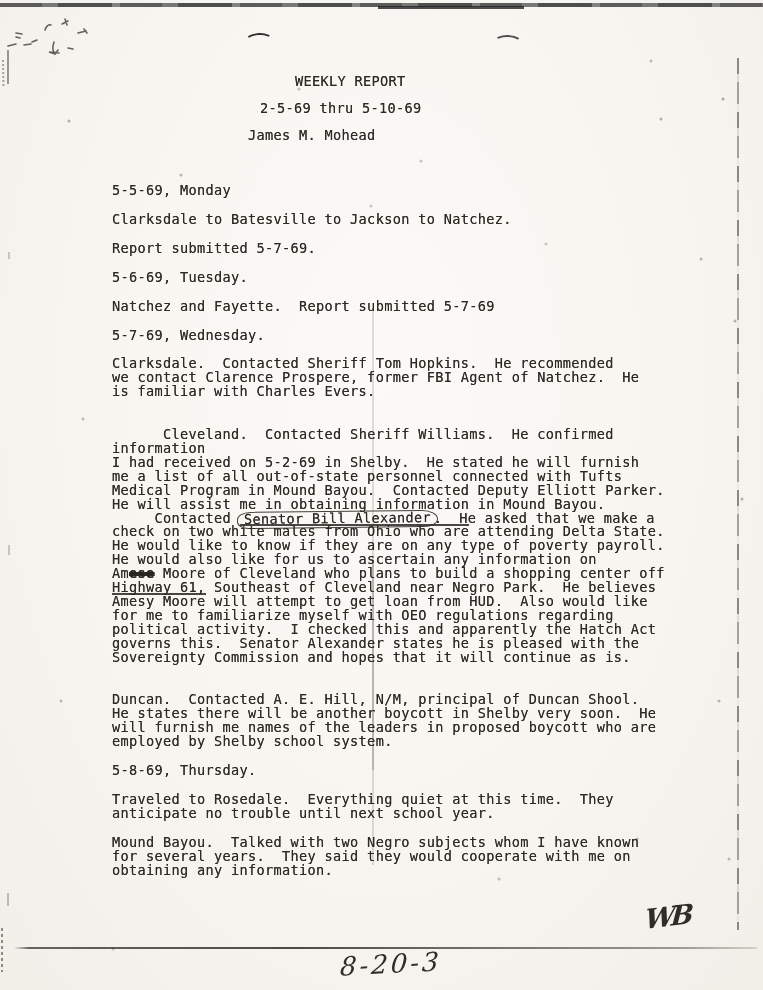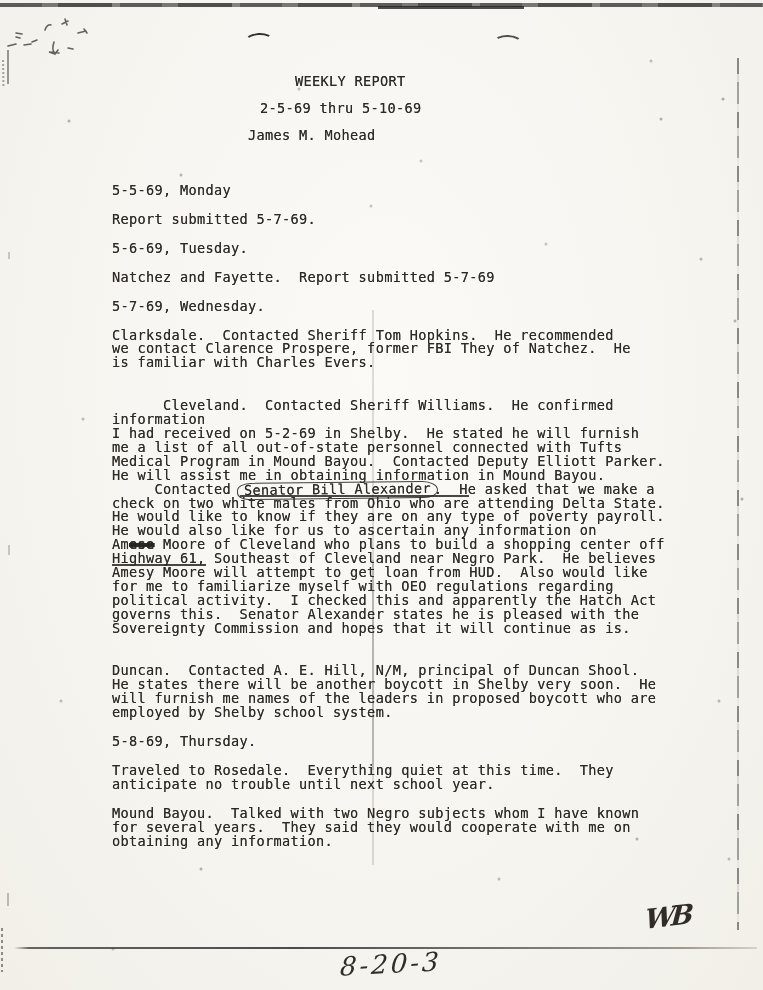--- a/index.html
+++ b/index.html
@@ -115,26 +115,27 @@
   <div class="edge-dash d4"></div>
   <div class="edge-dash d5"></div>
   <div class="specks"></div>
 
   <div class="tw hdr hdr-title">WEEKLY REPORT</div>
   <div class="tw hdr hdr-date">2-5-69 thru 5-10-69</div>
   <div class="tw hdr hdr-author">James M. Mohead</div>
 
   <div class="body-col">
     <div class="tw block">5-5-69, Monday</div>
+    <div class="tw block">Clarksdale to Batesville to Jackson to Natchez.</div>
     <div class="tw block">Report submitted 5-7-69.</div>
     <div class="tw block">5-6-69, Tuesday.</div>
     <div class="tw block">Natchez and Fayette.  Report submitted 5-7-69</div>
     <div class="tw block">5-7-69, Wednesday.</div>
     <div class="tw block">Clarksdale.  Contacted Sheriff Tom Hopkins.  He recommended
-we contact Clarence Prospere, former FBI They of Natchez.  He
+we contact Clarence Prospere, former FBI Agent of Natchez.  He
 is familiar with Charles Evers.</div>
     <div class="tw block">
       <span>Cleveland.  Contacted Sheriff Williams.  He confirmed information
 I had received on 5-2-69 in Shelby.  He stated he will furnish
 me a list of all out-of-state personnel connected with Tufts
 Medical Program in Mound Bayou.  Contacted Deputy Elliott Parker.
 He will assist </span><span class="u">me in obtaining information</span><span> in Mound Bayou.
      Contacted </span><span class="circled">Senator Bill Alexander</span><span>.  He asked that we make a
 check on two white males from Ohio who are attending Delta State.
 He would like to know if they are on any type of poverty payroll.

